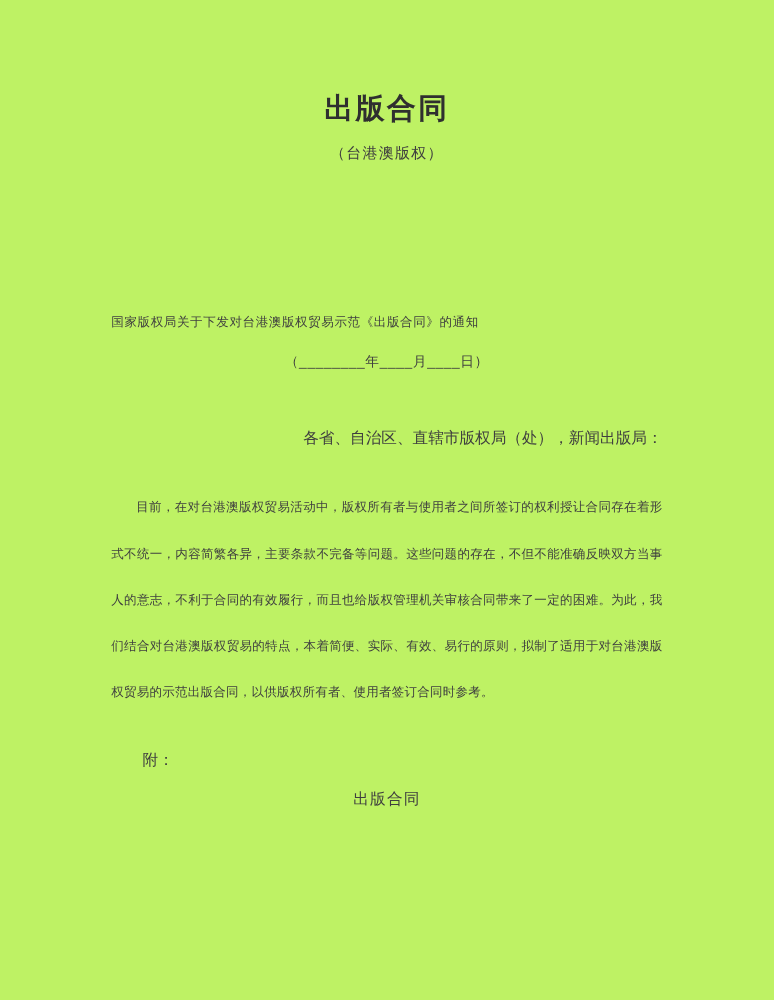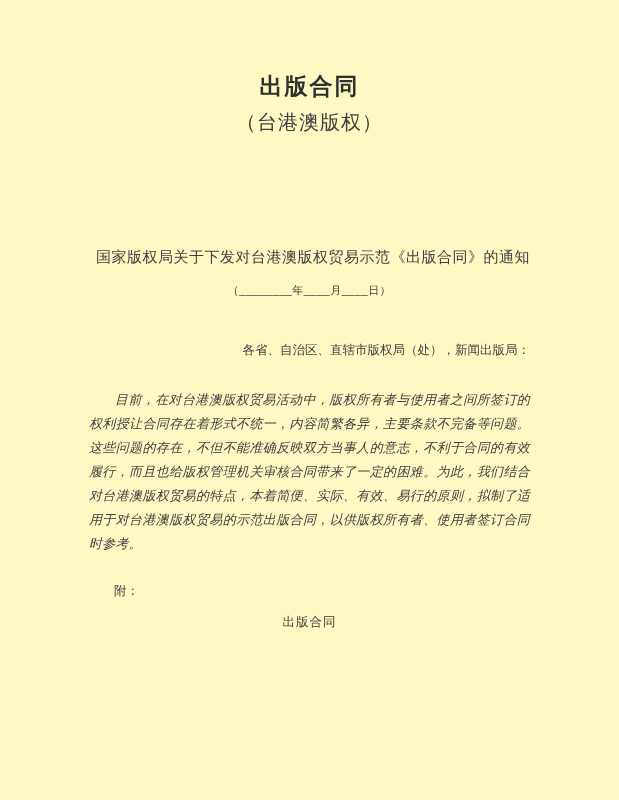--- a/index.html
+++ b/index.html
@@ -5,74 +5,72 @@
   html, body {
     margin: 0;
     padding: 0;
     background: #ffffff;
   }
   .page {
     position: relative;
     width: 619px;
     height: 800px;
     margin: 0 auto;
-    background: #fef9c3;
+    background: #bef264;
     box-sizing: border-box;
     padding: 72px 89px 0 89px;
     font-family: "Liberation Sans", "DejaVu Sans", sans-serif;
     color: #3f3f3f;
     overflow: hidden;
   }
   .doc-title {
     margin: 0;
     font-size: 23px;
     line-height: 28px;
     font-weight: bold;
     text-align: center;
     letter-spacing: 2px;
     color: #2f2f2f;
   }
   .doc-subtitle {
     margin: 13px 0 0 0;
-    font-size: 20px;
+    font-size: 12px;
     line-height: 18px;
     text-align: center;
     letter-spacing: 1px;
   }
   .notice-title {
     margin: 120px 0 0 0;
-    font-size: 15px;
+    font-size: 10px;
     line-height: 16px;
-    text-align: right;
+    text-align: left;
     letter-spacing: 0.5px;
-    font-family: Liberation Mono, monospace;
   }
   .date-line {
     margin: 15px 0 0 0;
     font-size: 11px;
     line-height: 16px;
     text-align: center;
     letter-spacing: 0.5px;
   }
   .salutation {
     margin: 44px 0 0 0;
     font-size: 12.5px;
     line-height: 16px;
     text-indent: 2em;
     text-align: right;
   }
   .body-paragraph {
     margin: 30px 0 0 0;
-    font-size: 13px;
-    line-height: 24px;
+    font-size: 10px;
+    line-height: 37px;
     text-indent: 2em;
     text-align: justify;
     text-justify: inter-ideograph;
     letter-spacing: 0.2px;
-    font-style: italic;
   }
   .attachment-label {
     margin: 27px 0 0 0;
     font-size: 12.5px;
     line-height: 16px;
     text-indent: 2em;
     text-align: left;
   }
   .attachment-title {
     margin: 15px 0 0 0;

